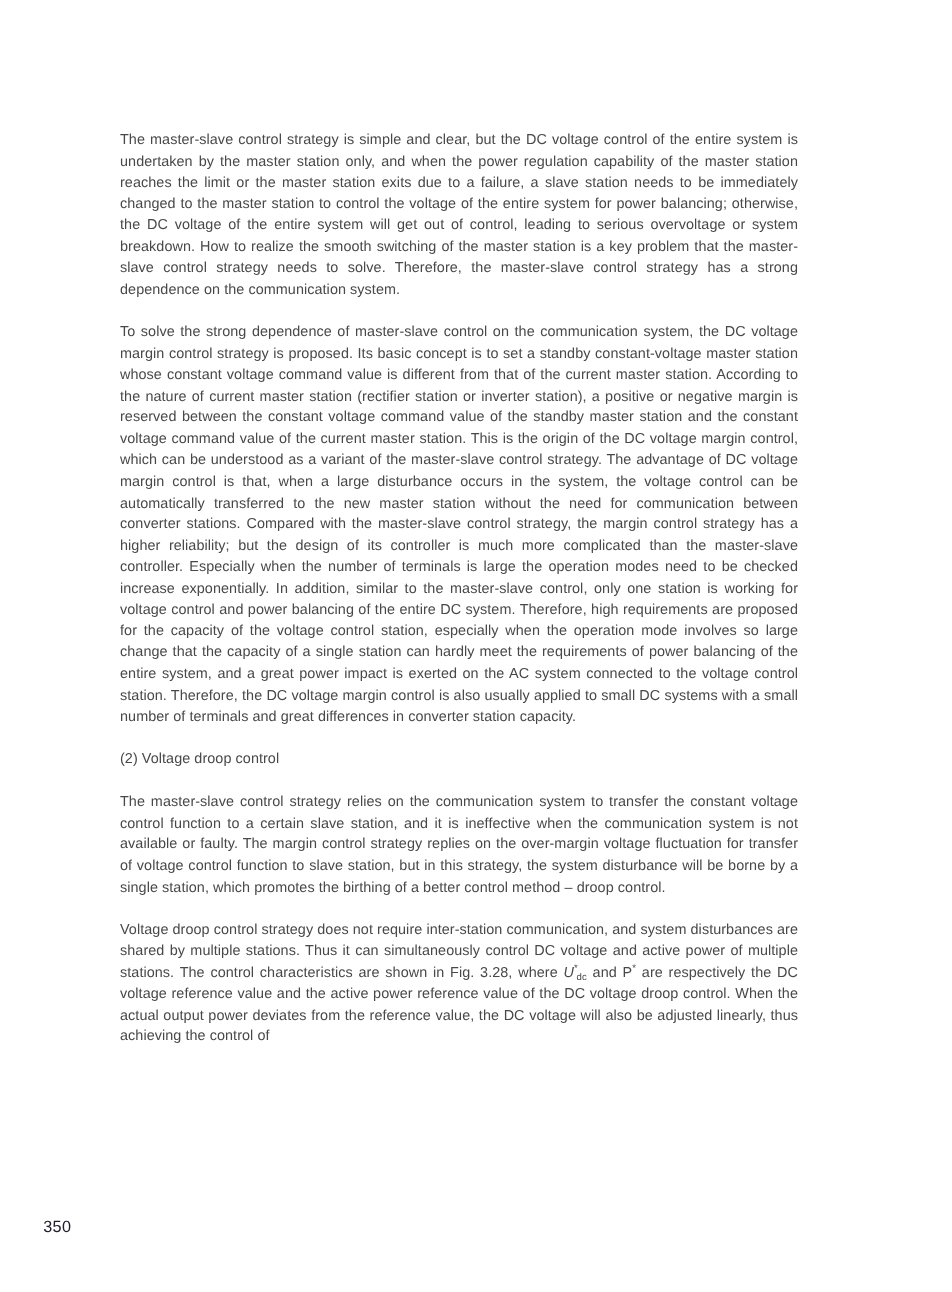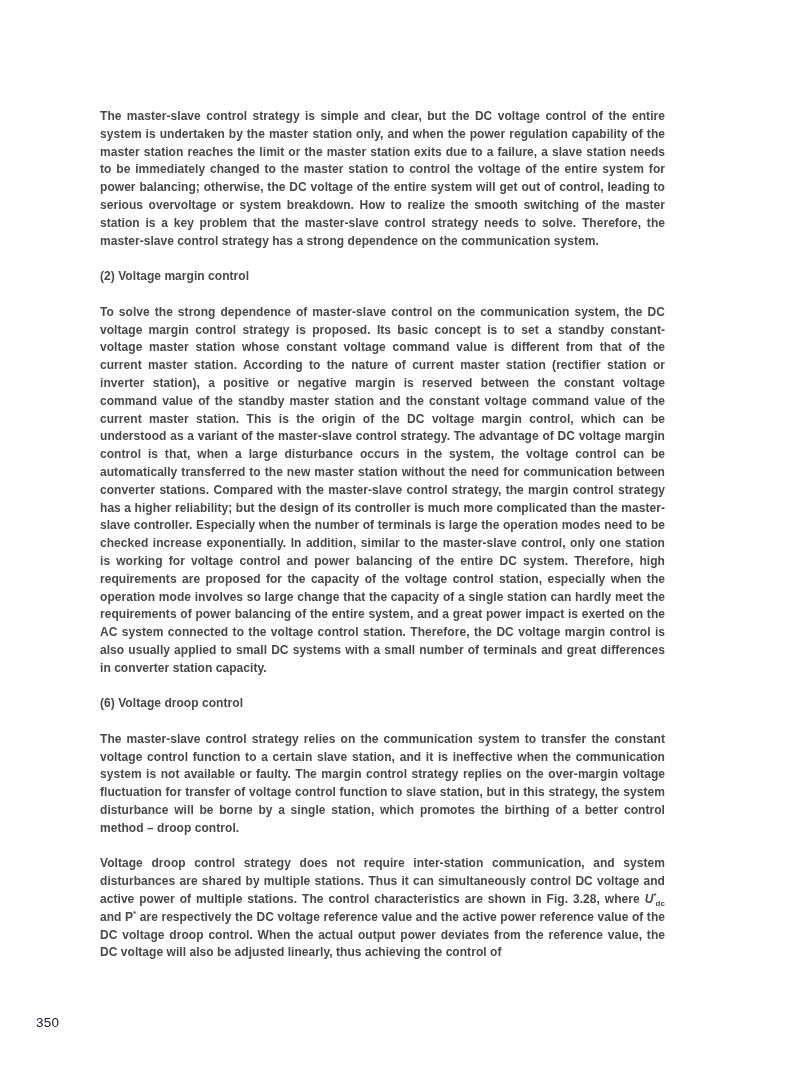--- a/index.html
+++ b/index.html
@@ -26,21 +26,20 @@
     width: 565px;
     color: #484848;
     font-size: 12px;
     line-height: 17.8px;
     text-align: justify;
     text-justify: inter-word;
     letter-spacing: 0.05px;
   }
   .text-block p {
     margin: 0 0 17.8px 0;
-    font-weight: bold;
   }
   .text-block p.heading {
     text-align: left;
   }
   .text-block sup {
     font-size: 8px;
     line-height: 0;
     vertical-align: super;
   }
   .text-block sub {
@@ -62,20 +61,19 @@
     color: #20202c;
     letter-spacing: 0.3px;
   }
 </style>
 </head>
 <body>
 
 <div class="page">
   <main class="text-block" id="text-block">
       <p class="body"><span>The master-slave control strategy is simple and clear, but the DC voltage control of the entire system is undertaken by the master station only, and when the power regulation capability of the master station reaches the limit or the master station exits due to a failure, a slave station needs to be immediately changed to the master station to control the voltage of the entire system for power balancing; otherwise, the DC voltage of the entire system will get out of control, leading to serious overvoltage or system breakdown. How to realize the smooth switching of the master station is a key problem that the master-slave control strategy needs to solve. Therefore, the master-slave control strategy has a strong dependence on the communication system.</span></p>
-      <p class="heading"><span>(2) Voltage margin control</span></p>
       <p class="body"><span>To solve the strong dependence of master-slave control on the communication system, the DC voltage margin control strategy is proposed. Its basic concept is to set a standby constant-voltage master station whose constant voltage command value is different from that of the current master station. According to the nature of current master station (rectifier station or inverter station), a positive or negative margin is reserved between the constant voltage command value of the standby master station and the constant voltage command value of the current master station. This is the origin of the DC voltage margin control, which can be understood as a variant of the master-slave control strategy. The advantage of DC voltage margin control is that, when a large disturbance occurs in the system, the voltage control can be automatically transferred to the new master station without the need for communication between converter stations. Compared with the master-slave control strategy, the margin control strategy has a higher reliability; but the design of its controller is much more complicated than the master-slave controller. Especially when the number of terminals is large the operation modes need to be checked increase exponentially. In addition, similar to the master-slave control, only one station is working for voltage control and power balancing of the entire DC system. Therefore, high requirements are proposed for the capacity of the voltage control station, especially when the operation mode involves so large change that the capacity of a single station can hardly meet the requirements of power balancing of the entire system, and a great power impact is exerted on the AC system connected to the voltage control station. Therefore, the DC voltage margin control is also usually applied to small DC systems with a small number of terminals and great differences in converter station capacity.</span></p>
-      <p class="heading"><span>(6) Voltage droop control</span></p>
+      <p class="heading"><span>(2) Voltage droop control</span></p>
       <p class="body"><span>The master-slave control strategy relies on the communication system to transfer the constant voltage control function to a certain slave station, and it is ineffective when the communication system is not available or faulty. The margin control strategy replies on the over-margin voltage fluctuation for transfer of voltage control function to slave station, but in this strategy, the system disturbance will be borne by a single station, which promotes the birthing of a better control method – droop control.</span></p>
       <p class="body"><span>Voltage droop control strategy does not require inter-station communication, and system disturbances are shared by multiple stations. Thus it can simultaneously control DC voltage and active power of multiple stations. The control characteristics are shown in Fig. 3.28, where </span><i>U</i><sup>*</sup><sub>dc</sub><span> and P</span><sup>*</sup><span> are respectively the DC voltage reference value and the active power reference value of the DC voltage droop control. When the actual output power deviates from the reference value, the DC voltage will also be adjusted linearly, thus achieving the control of</span></p>
     </main>
   <div class="footer-pageno">350</div>
 </div>
 
 </body></html>

